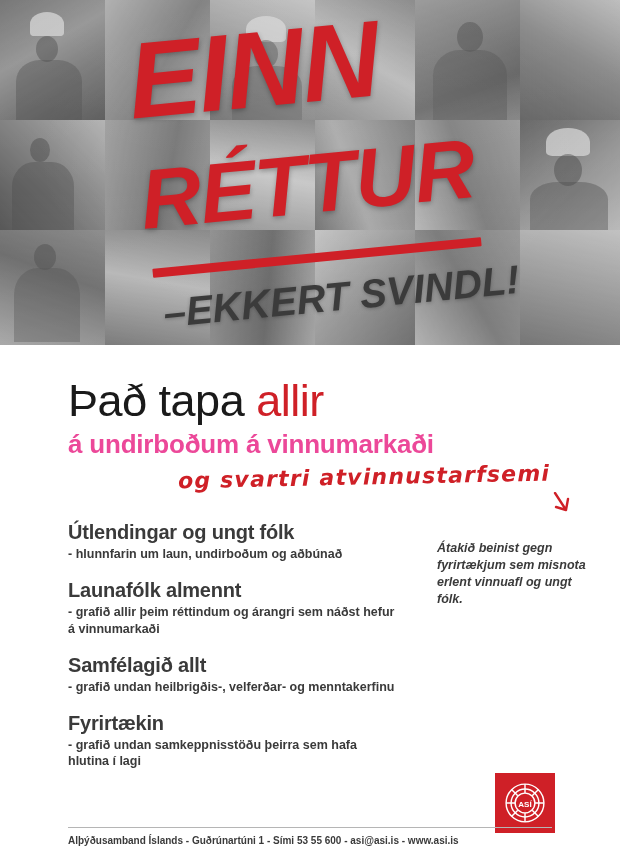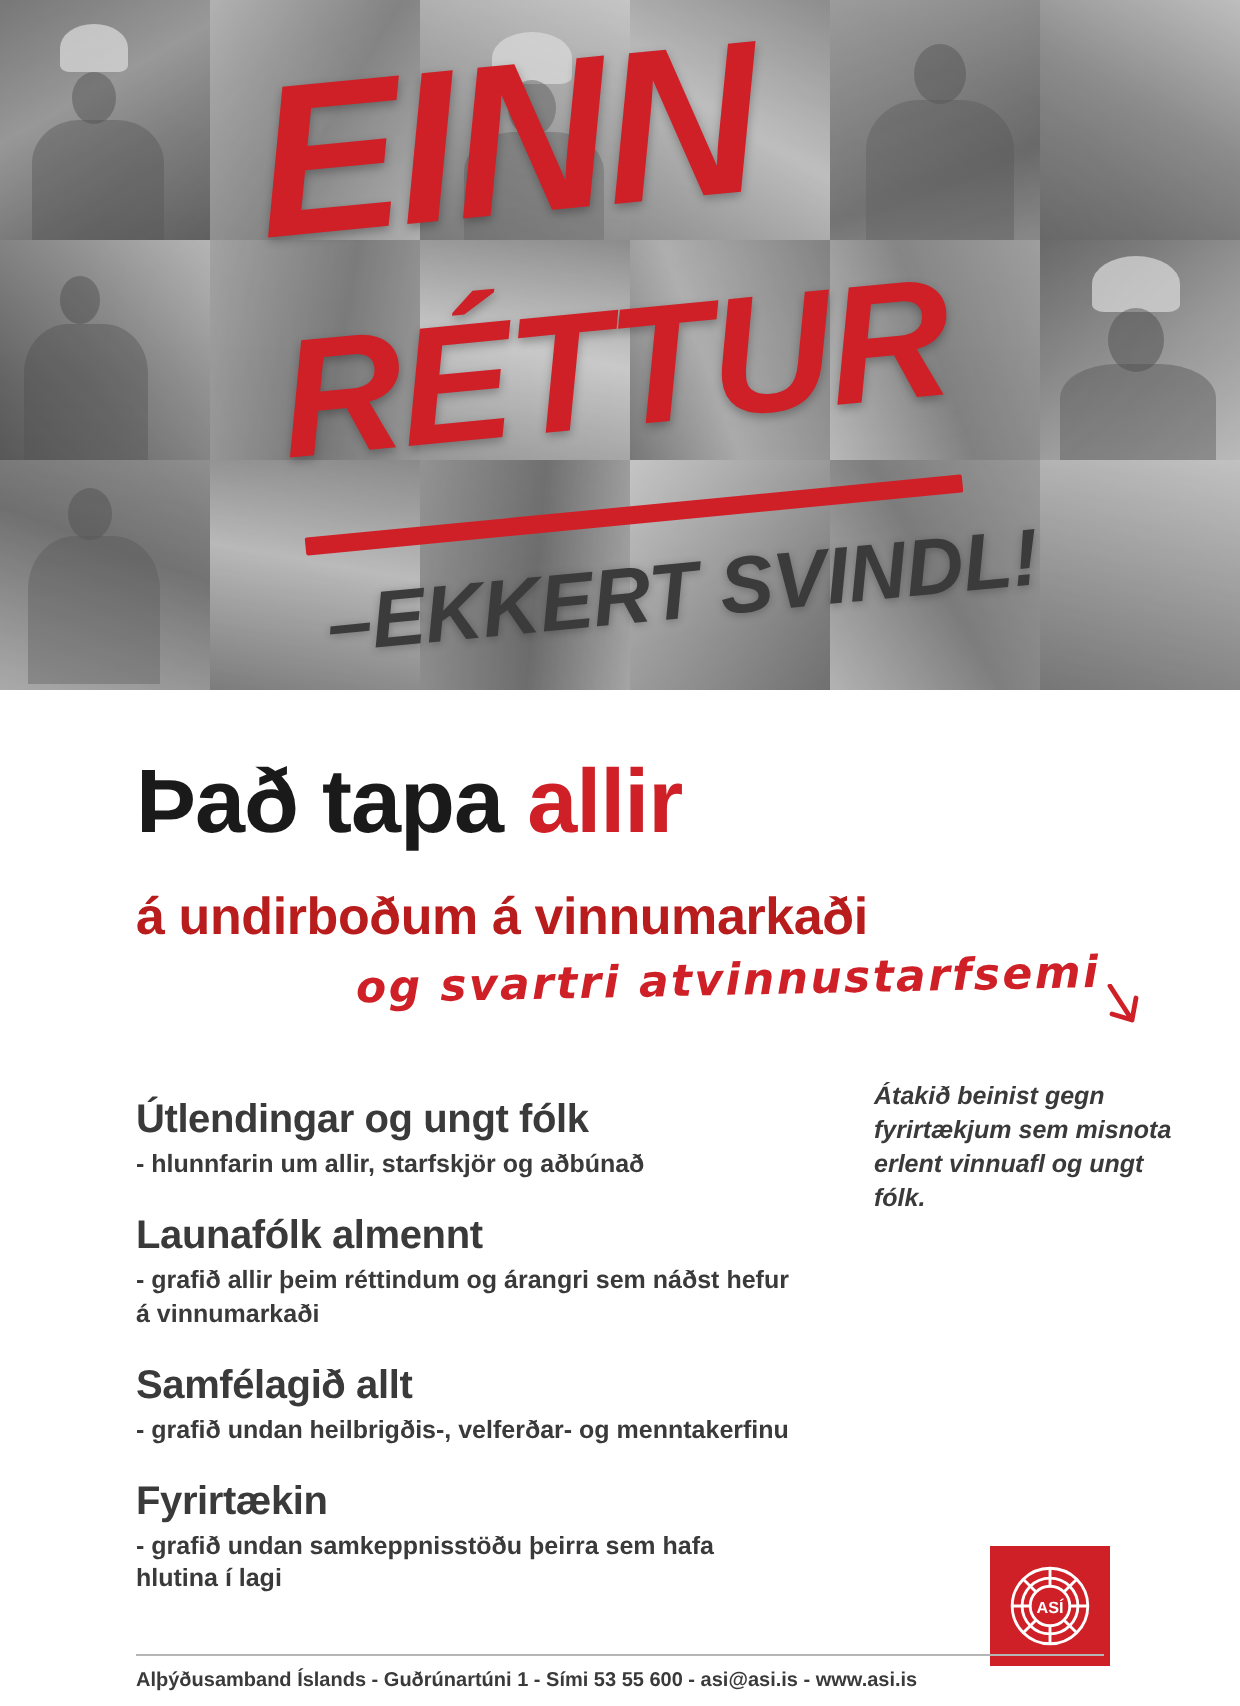--- a/index.html
+++ b/index.html
@@ -157,34 +157,34 @@
   }
 
   .lead {
     position: absolute;
     left: 68px;
     top: 33px;
     width: 520px;
   }
   .lead-line1 {
     font-size: 45px;
-    font-weight: 700;
+    font-weight: 400;
     color: #1a1a1a;
     letter-spacing: -0.5px;
     line-height: 1;
     white-space: nowrap;
   }
   .lead-line1 .red {
     color: #cf2027;
   }
   .lead-line2 {
-    margin-top: 20px;
+    margin-top: 6px;
     font-size: 26px;
     font-weight: 700;
-    color: #b91c1c;
+    color: #ec4899;
     letter-spacing: -0.2px;
     white-space: nowrap;
   }
   .lead-hand {
     margin-top: 4px;
     margin-left: 110px;
     font-size: 22px;
     font-weight: 700;
     font-style: italic;
     color: #cf2027;
@@ -198,21 +198,21 @@
     left: 484px;
     top: 114px;
     width: 20px;
     height: 26px;
   }
 
   
   .points {
     position: absolute;
     left: 68px;
-    top: 204px;
+    top: 176px;
     width: 330px;
   }
   .point {
     margin-bottom: 17px;
   }
   .point-title {
     font-size: 20px;
     font-weight: 800;
     color: #3a3a3a;
     letter-spacing: -0.2px;
@@ -339,21 +339,21 @@
       <div class="lead-line2">á undirboðum á vinnumarkaði</div>
       <div class="lead-hand">og svartri atvinnustarfsemi</div>
       <svg class="hand-arrow" viewBox="0 0 20 26">
         <path d="M3 1 L14 18 M14 18 L4 15 M14 18 L16 7" stroke="#cf2027" stroke-width="2.4" fill="none" stroke-linecap="round"></path>
       </svg>
     </div>
 
     <div class="points">
       <div class="point">
         <div class="point-title">Útlendingar og ungt fólk</div>
-        <div class="point-desc">- hlunnfarin um allir, starfskjör og aðbúnað</div>
+        <div class="point-desc">- hlunnfarin um laun, undirboðum og aðbúnað</div>
       </div>
       <div class="point">
         <div class="point-title">Launafólk almennt</div>
         <div class="point-desc">- grafið allir þeim réttindum og árangri sem náðst hefur á vinnumarkaði</div>
       </div>
       <div class="point">
         <div class="point-title">Samfélagið allt</div>
         <div class="point-desc">- grafið undan heilbrigðis-, velferðar- og menntakerfinu</div>
       </div>
       <div class="point">

